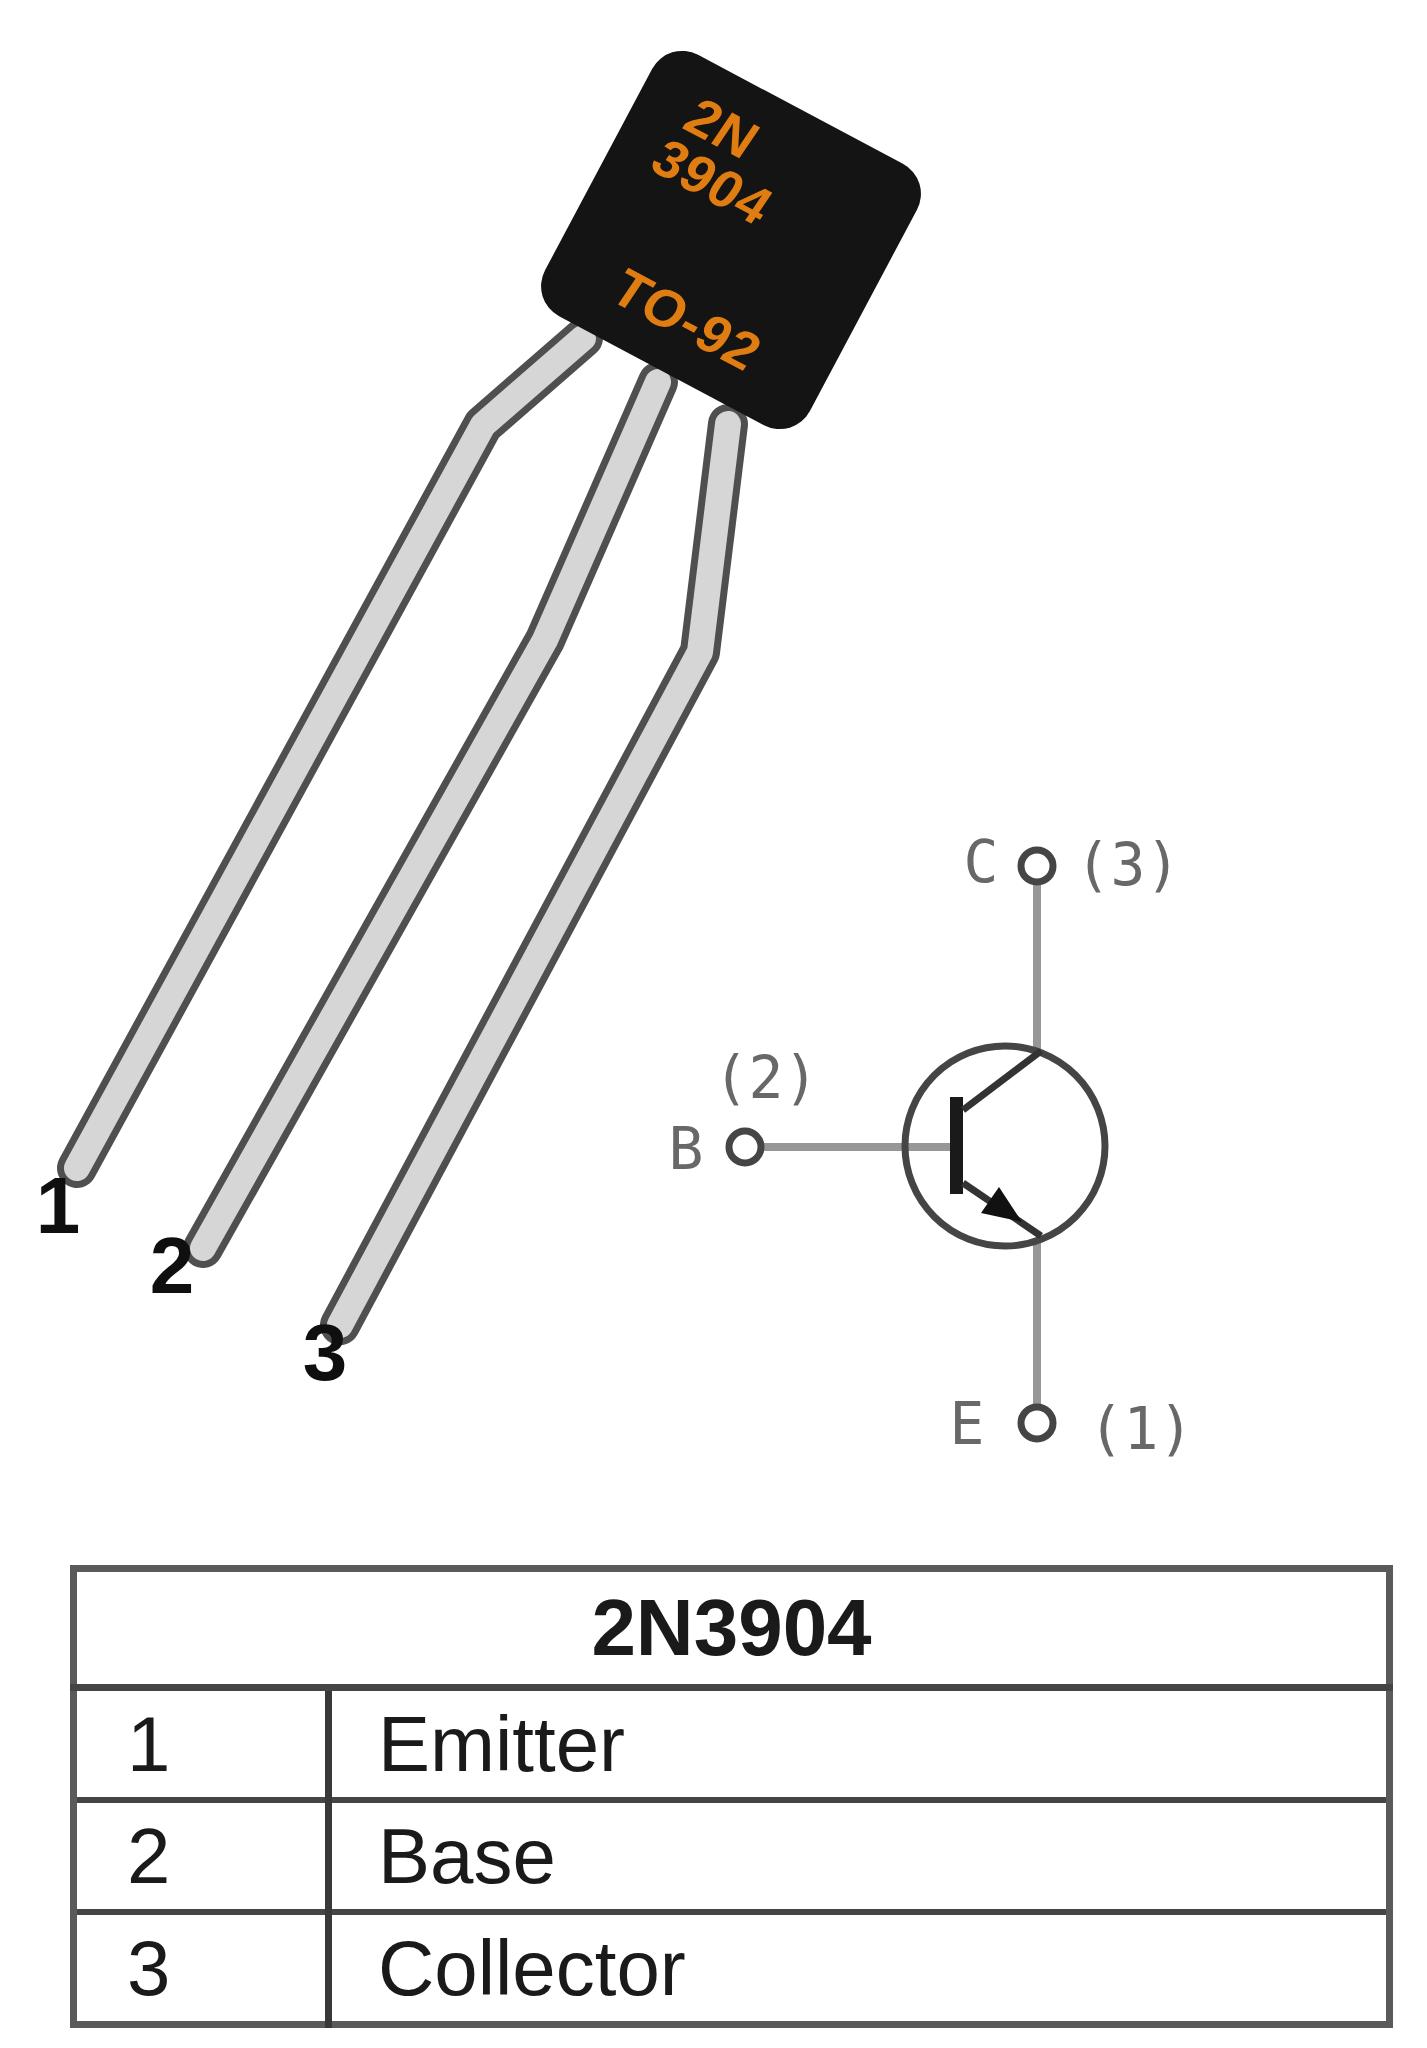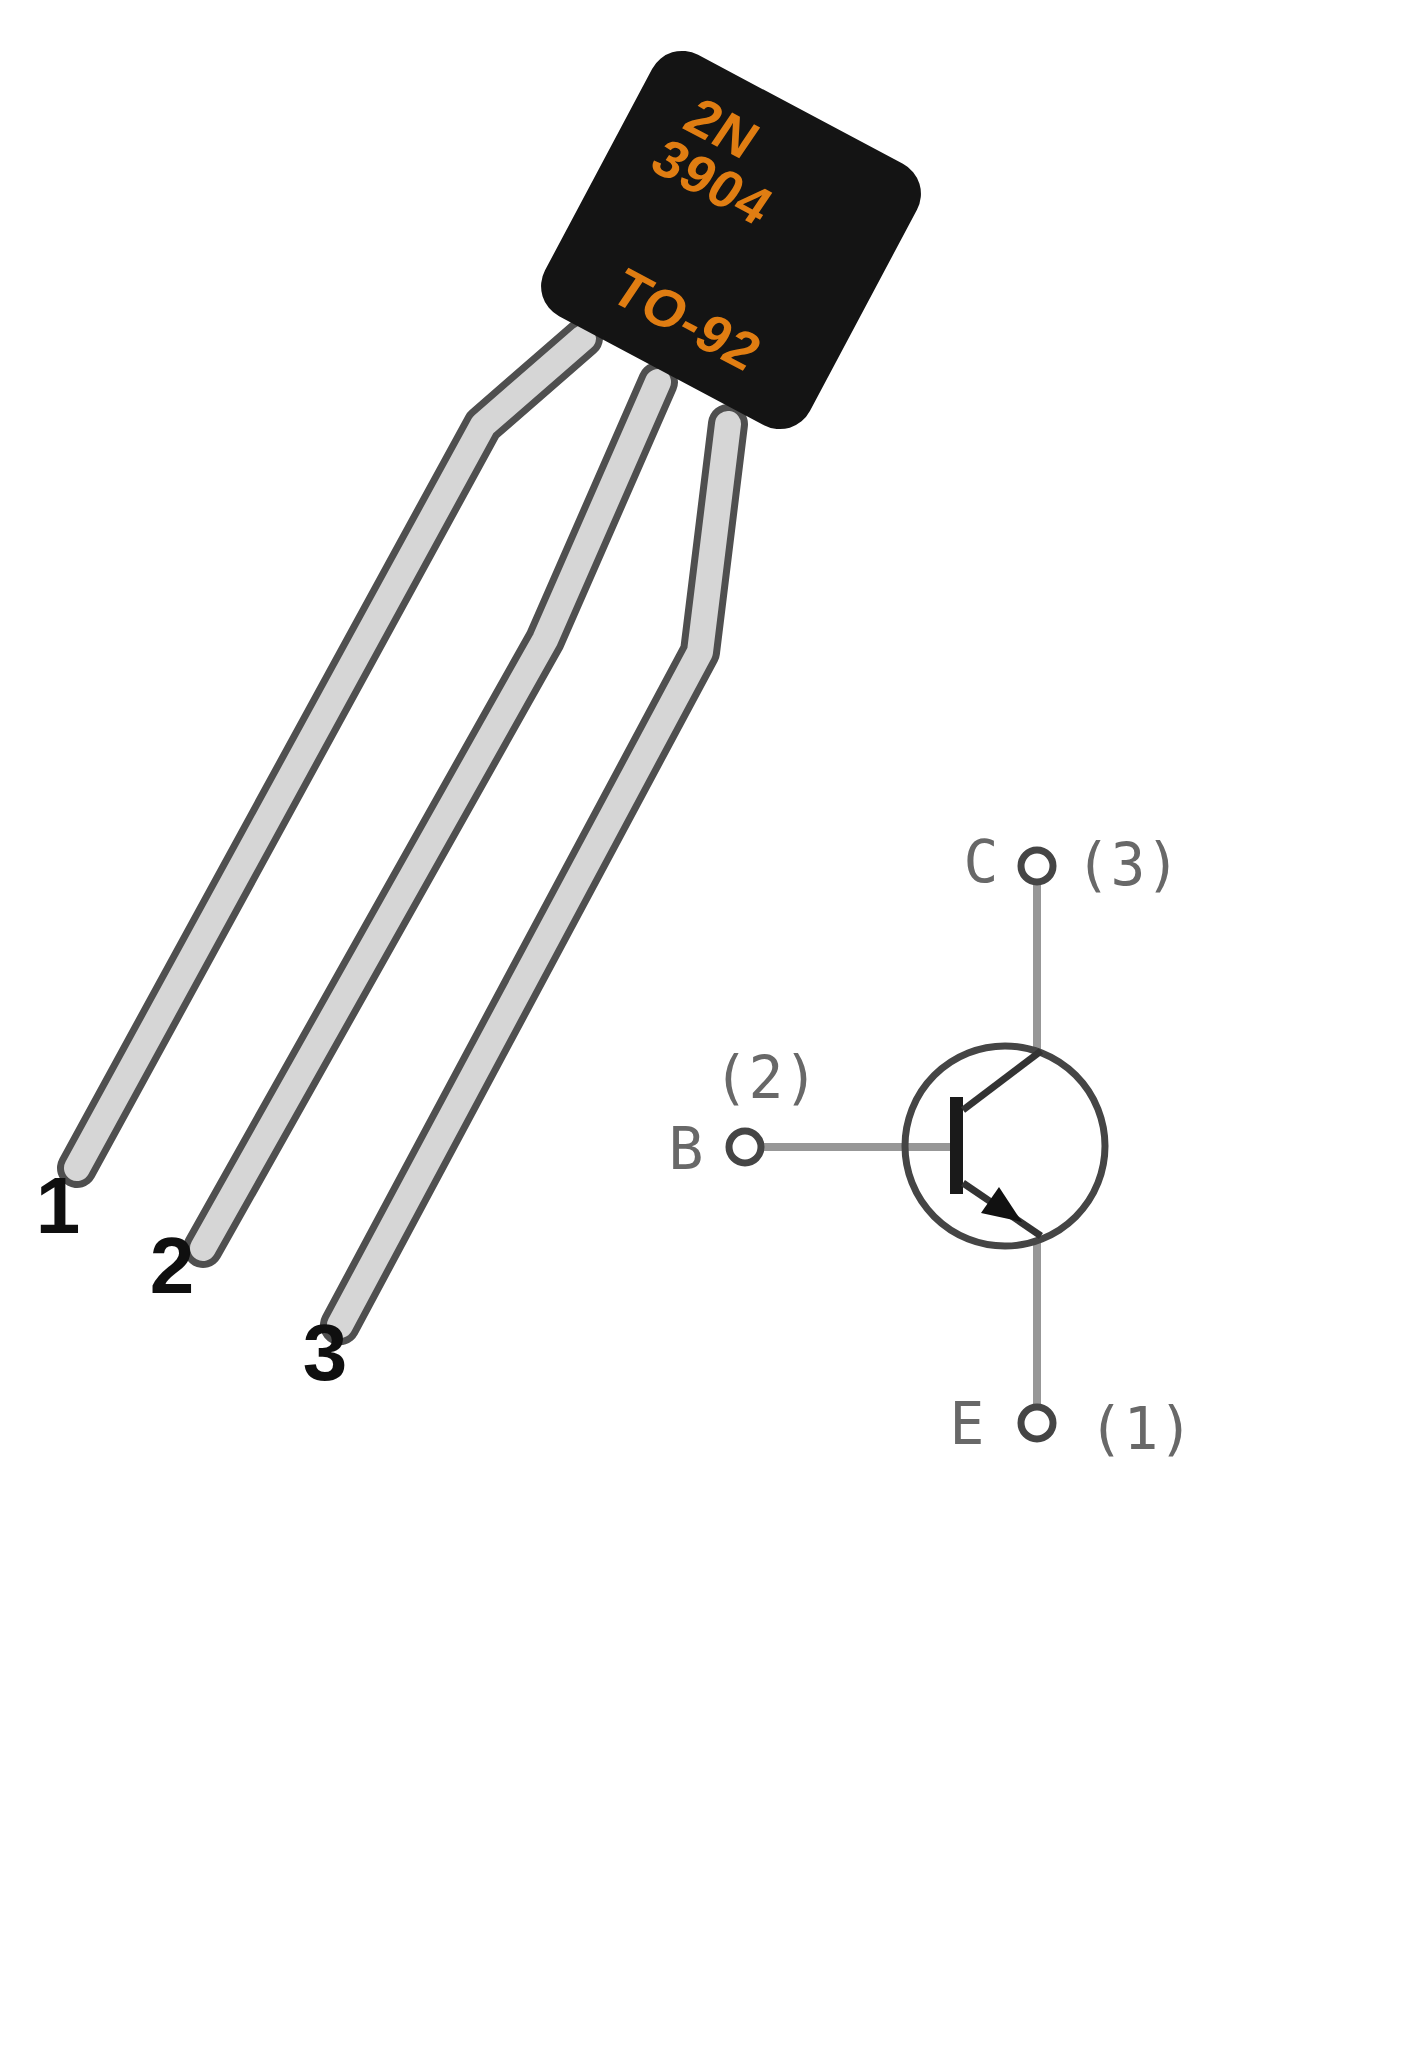--- a/index.html
+++ b/index.html
@@ -80,13 +80,38 @@
 
       <text class="schem-label" text-anchor="middle" x="981" y="882">C</text>
       <text class="schem-label" text-anchor="middle" x="1128" y="885">(3)</text>
       <text class="schem-label" text-anchor="middle" x="686" y="1169">B</text>
       <text class="schem-label" text-anchor="middle" x="766" y="1098">(2)</text>
       <text class="schem-label" text-anchor="middle" x="967" y="1444">E</text>
       <text class="schem-label" text-anchor="middle" x="1141" y="1449">(1)</text>
     </g>
   </svg>
 
+  <table class="pin-table">
+    <colgroup>
+        <col style="width:255px">
+        <col>
+      </colgroup>
+    <thead>
+      <tr>
+        <th colspan="2">2N3904</th>
+      </tr>
+    </thead>
+    <tbody>
+      <tr>
+        <td class="pin-col">1</td>
+        <td class="name-col">Emitter</td>
+      </tr>
+      <tr>
+        <td class="pin-col">2</td>
+        <td class="name-col">Base</td>
+      </tr>
+      <tr>
+        <td class="pin-col">3</td>
+        <td class="name-col">Collector</td>
+      </tr>
+    </tbody>
+  </table>
 </div>
 
 </body></html>

